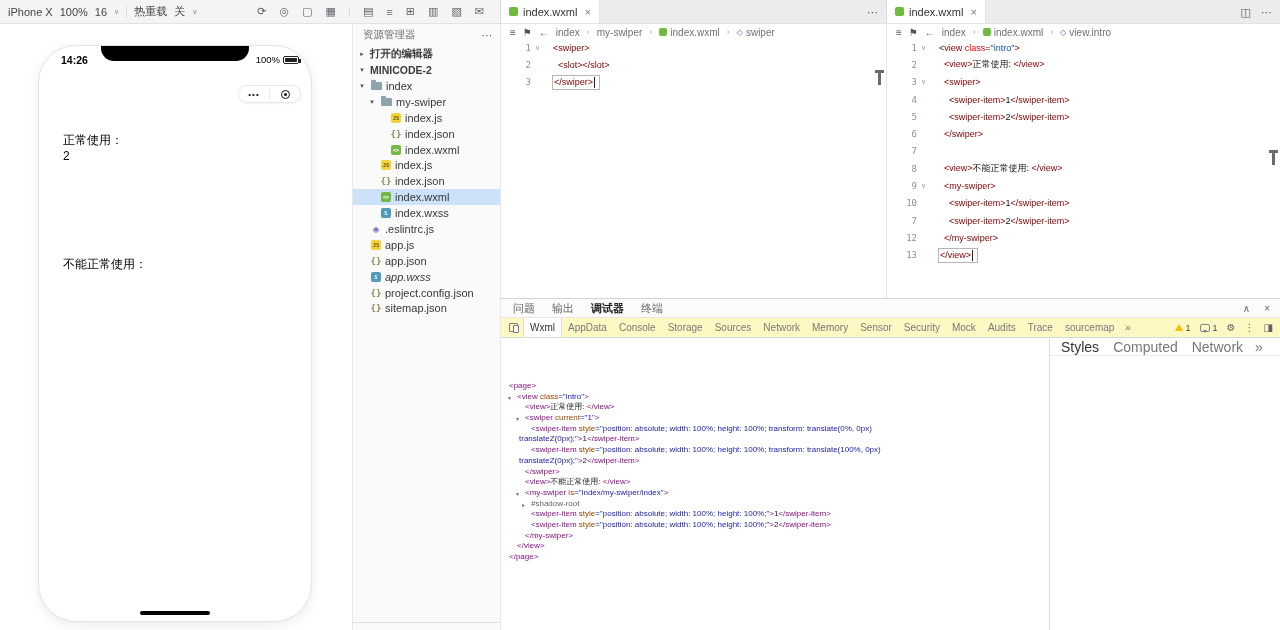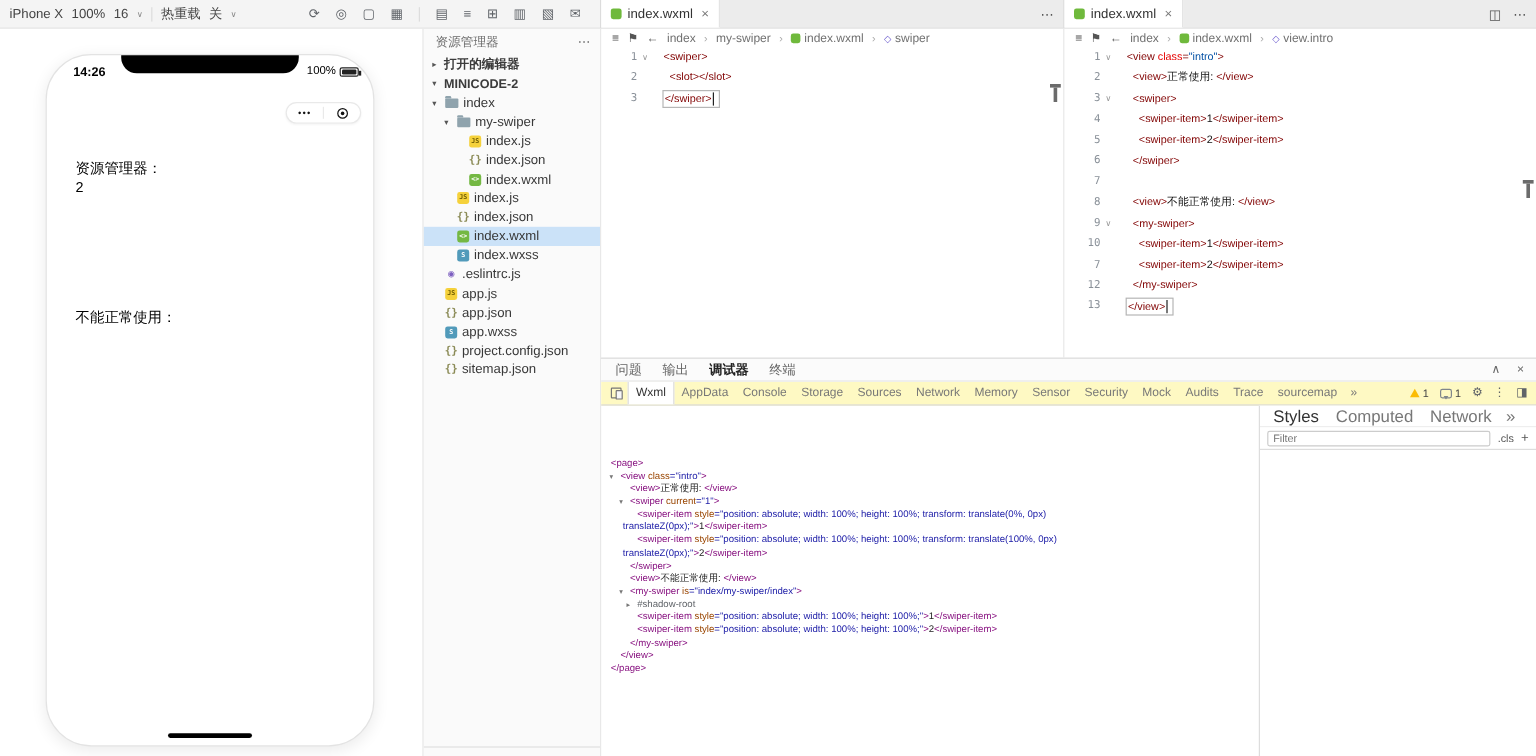--- a/index.html
+++ b/index.html
@@ -168,21 +168,21 @@
       <span>100%</span>
       <span class="batt"></span>
     </div>
     <div class="capsule">
       <span class="cap-half cap-more">•••</span>
       <span class="cap-div"></span>
       <span class="cap-half">
           <span class="target"></span>
         </span>
     </div>
-    <div class="pbody-label" style="top:86px">资源管理器：</div>
+    <div class="pbody-label" style="top:86px">正常使用：</div>
     <div class="pbody-label" style="top:103px">2</div>
     <div class="pbody-label" style="top:210px">不能正常使用：</div>
     <div class="home-ind"></div>
   </div>
 </div>
 
 <div id="explorer">
   <div class="ex-header">
     <span>资源管理器</span>
     <span class="more">⋯</span>
@@ -249,21 +249,21 @@
       <div class="ex-row" style="padding-left: 4px;">
         <span class="ex-chev"></span>
         <span class="fi fi-js">JS</span>
         <span>app.js</span>
       </div>
       <div class="ex-row" style="padding-left: 4px;">
         <span class="ex-chev"></span>
         <span class="fi fi-json">{}</span>
         <span>app.json</span>
       </div>
-      <div class="ex-row" style="padding-left: 4px;">
+      <div class="ex-row" style="padding-left: 4px; font-style: italic;">
         <span class="ex-chev"></span>
         <span class="fi fi-wxss">S</span>
         <span>app.wxss</span>
       </div>
       <div class="ex-row" style="padding-left: 4px;">
         <span class="ex-chev"></span>
         <span class="fi fi-json">{}</span>
         <span>project.config.json</span>
       </div>
       <div class="ex-row" style="padding-left: 4px;">
@@ -444,20 +444,15 @@
         <div class="tree-line" style="padding-left: 30px;"><span class="tk-p">&lt;</span><span class="tk-t">swiper-item</span><span class="tk-x"> </span><span class="tk-a">style</span><span class="tk-v">="position: absolute; width: 100%; height: 100%;"</span><span class="tk-p">&gt;</span><span class="tk-x">2</span><span class="tk-p">&lt;/</span><span class="tk-t">swiper-item</span><span class="tk-p">&gt;</span></div>
         <div class="tree-line" style="padding-left: 24px;"><span class="tk-p">&lt;/</span><span class="tk-t">my-swiper</span><span class="tk-p">&gt;</span></div>
         <div class="tree-line" style="padding-left: 16px;"><span class="tk-p">&lt;/</span><span class="tk-t">view</span><span class="tk-p">&gt;</span></div>
         <div class="tree-line" style="padding-left: 8px;"><span class="tk-p">&lt;/</span><span class="tk-t">page</span><span class="tk-p">&gt;</span></div>
       </div>
     <div id="styles-panel">
       <div class="styles-tabs">
         <span id="stabs-mount" class="mount"><span class="stab active">Styles</span><span class="stab">Computed</span><span class="stab">Network</span></span>
         <span class="ovf">»</span>
       </div>
-      <div class="filter-row">
-        <input type="text" placeholder="Filter" style="">
-        <span class="cls-btn">.cls</span>
-        <span class="add-btn">+</span>
-      </div>
     </div>
   </div>
 </div>
 
 </body></html>

